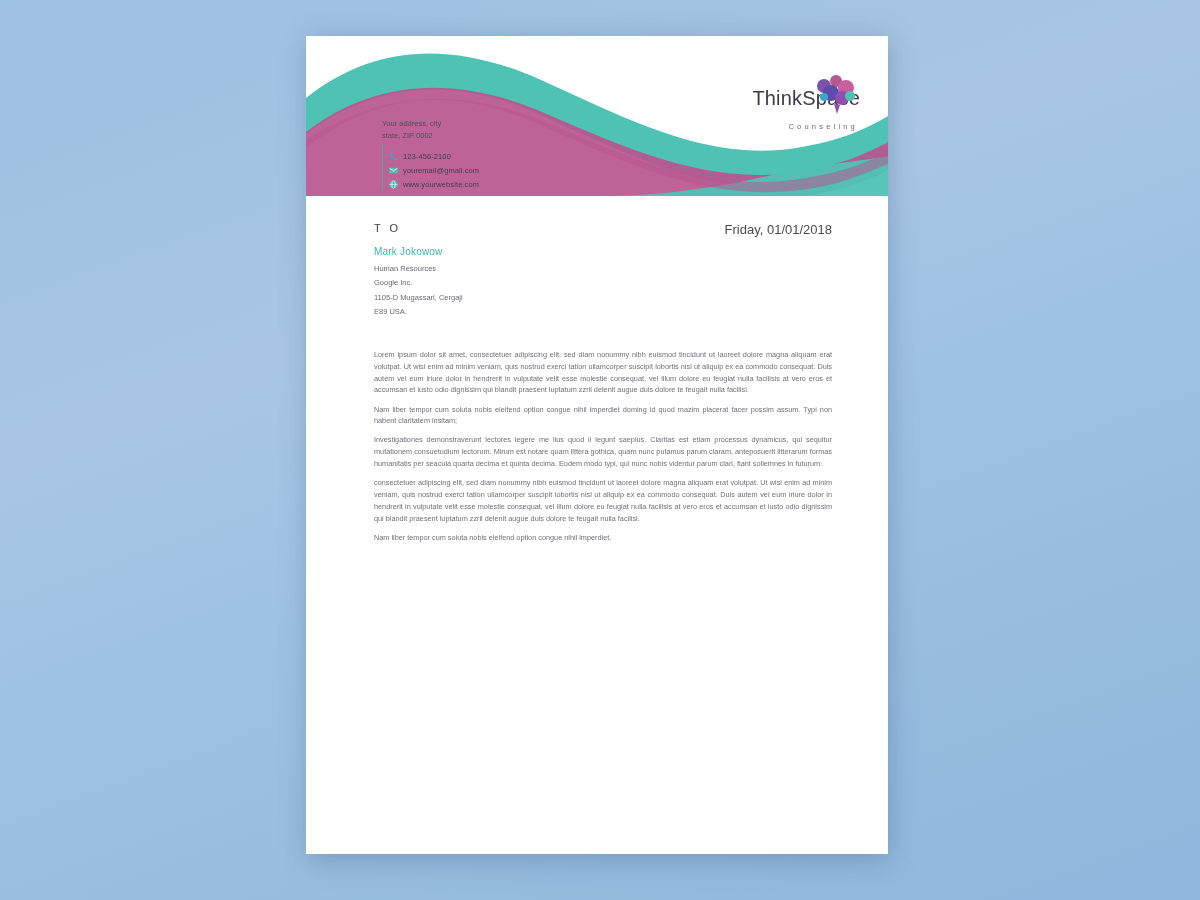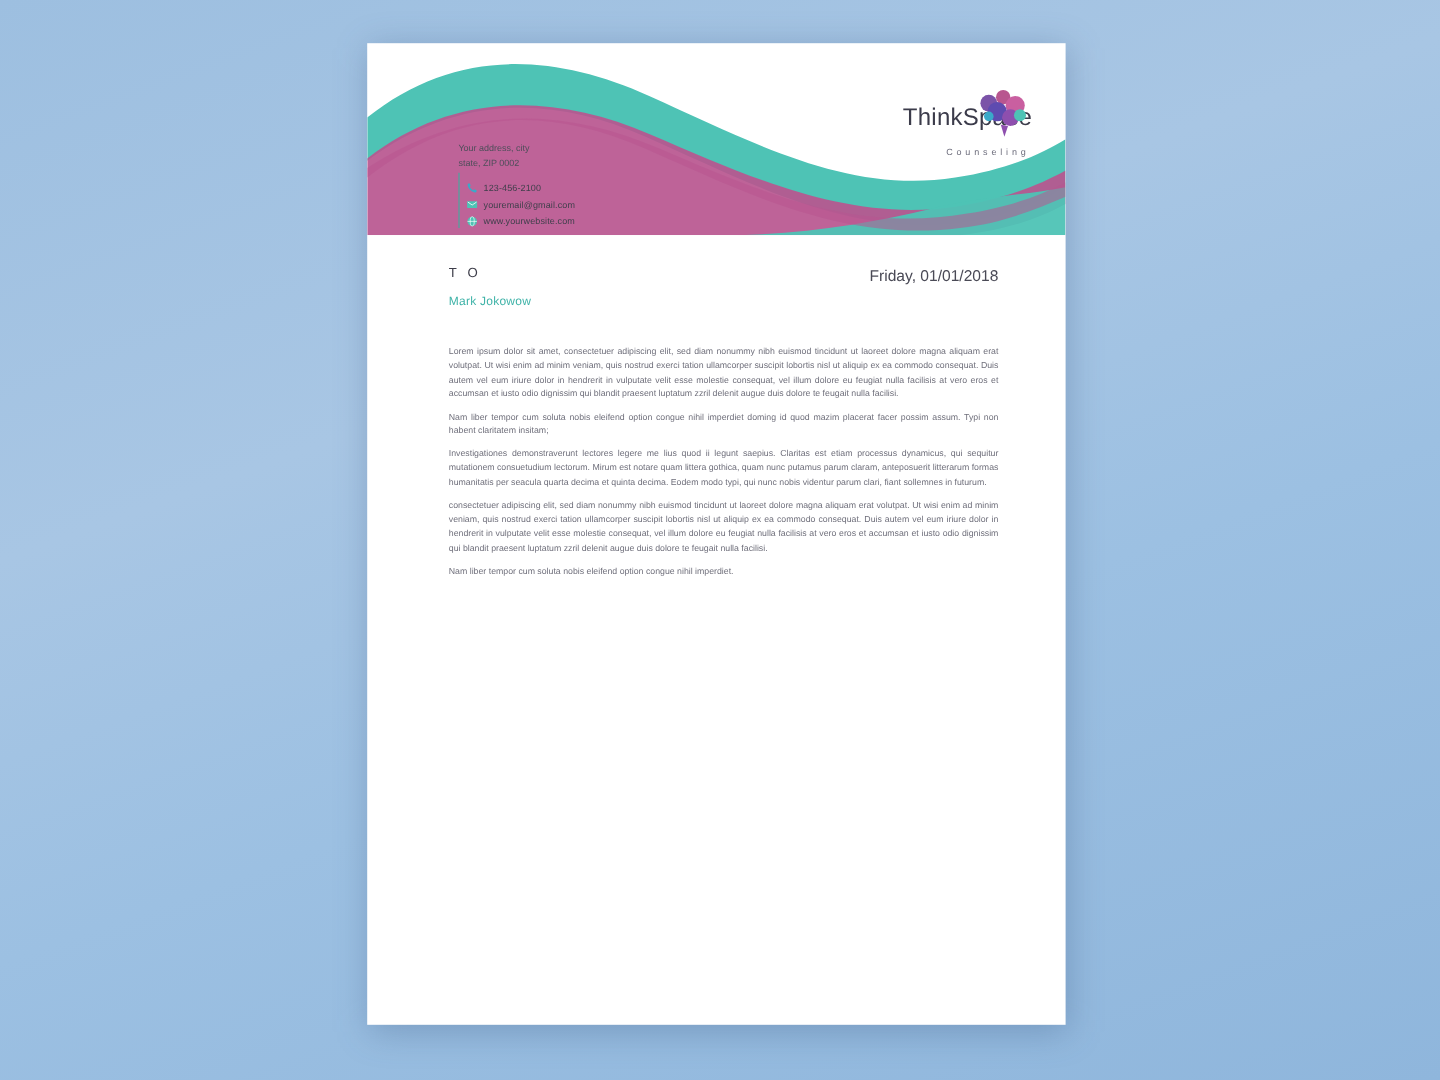--- a/index.html
+++ b/index.html
@@ -273,20 +273,26 @@
 
   <div class="letter">
 
     <div class="row-to">
       <div class="to-label">T O</div>
       <div class="date">Friday, 01/01/2018</div>
     </div>
 
     <div class="recipient-name">Mark Jokowow</div>
 
+    <div class="recipient-lines">
+      <div class="recipient-line">Human Resources</div>
+      <div class="recipient-line">Google Inc.</div>
+      <div class="recipient-line">1105-D Mugassari, Cergaji</div>
+      <div class="recipient-line">E89 USA.</div>
+    </div>
 
     <p class="para first">Lorem ipsum dolor sit amet, consectetuer adipiscing elit, sed diam nonummy nibh euismod tincidunt ut laoreet dolore magna aliquam erat volutpat. Ut wisi enim ad minim veniam, quis nostrud exerci tation ullamcorper suscipit lobortis nisl ut aliquip ex ea commodo consequat. Duis autem vel eum iriure dolor in hendrerit in vulputate velit esse molestie consequat, vel illum dolore eu feugiat nulla facilisis at vero eros et accumsan et iusto odio dignissim qui blandit praesent luptatum zzril delenit augue duis dolore te feugait nulla facilisi.</p>
     <p class="para">Nam liber tempor cum soluta nobis eleifend option congue nihil imperdiet doming id quod mazim placerat facer possim assum. Typi non habent claritatem insitam;</p>
     <p class="para">Investigationes demonstraverunt lectores legere me lius quod ii legunt saepius. Claritas est etiam processus dynamicus, qui sequitur mutationem consuetudium lectorum. Mirum est notare quam littera gothica, quam nunc putamus parum claram, anteposuerit litterarum formas humanitatis per seacula quarta decima et quinta decima. Eodem modo typi, qui nunc nobis videntur parum clari, fiant sollemnes in futurum.</p>
     <p class="para">consectetuer adipiscing elit, sed diam nonummy nibh euismod tincidunt ut laoreet dolore magna aliquam erat volutpat. Ut wisi enim ad minim veniam, quis nostrud exerci tation ullamcorper suscipit lobortis nisl ut aliquip ex ea commodo consequat. Duis autem vel eum iriure dolor in hendrerit in vulputate velit esse molestie consequat, vel illum dolore eu feugiat nulla facilisis at vero eros et accumsan et iusto odio dignissim qui blandit praesent luptatum zzril delenit augue duis dolore te feugait nulla facilisi.</p>
     <p class="para">Nam liber tempor cum soluta nobis eleifend option congue nihil imperdiet.</p>
 
 
   </div>
 

